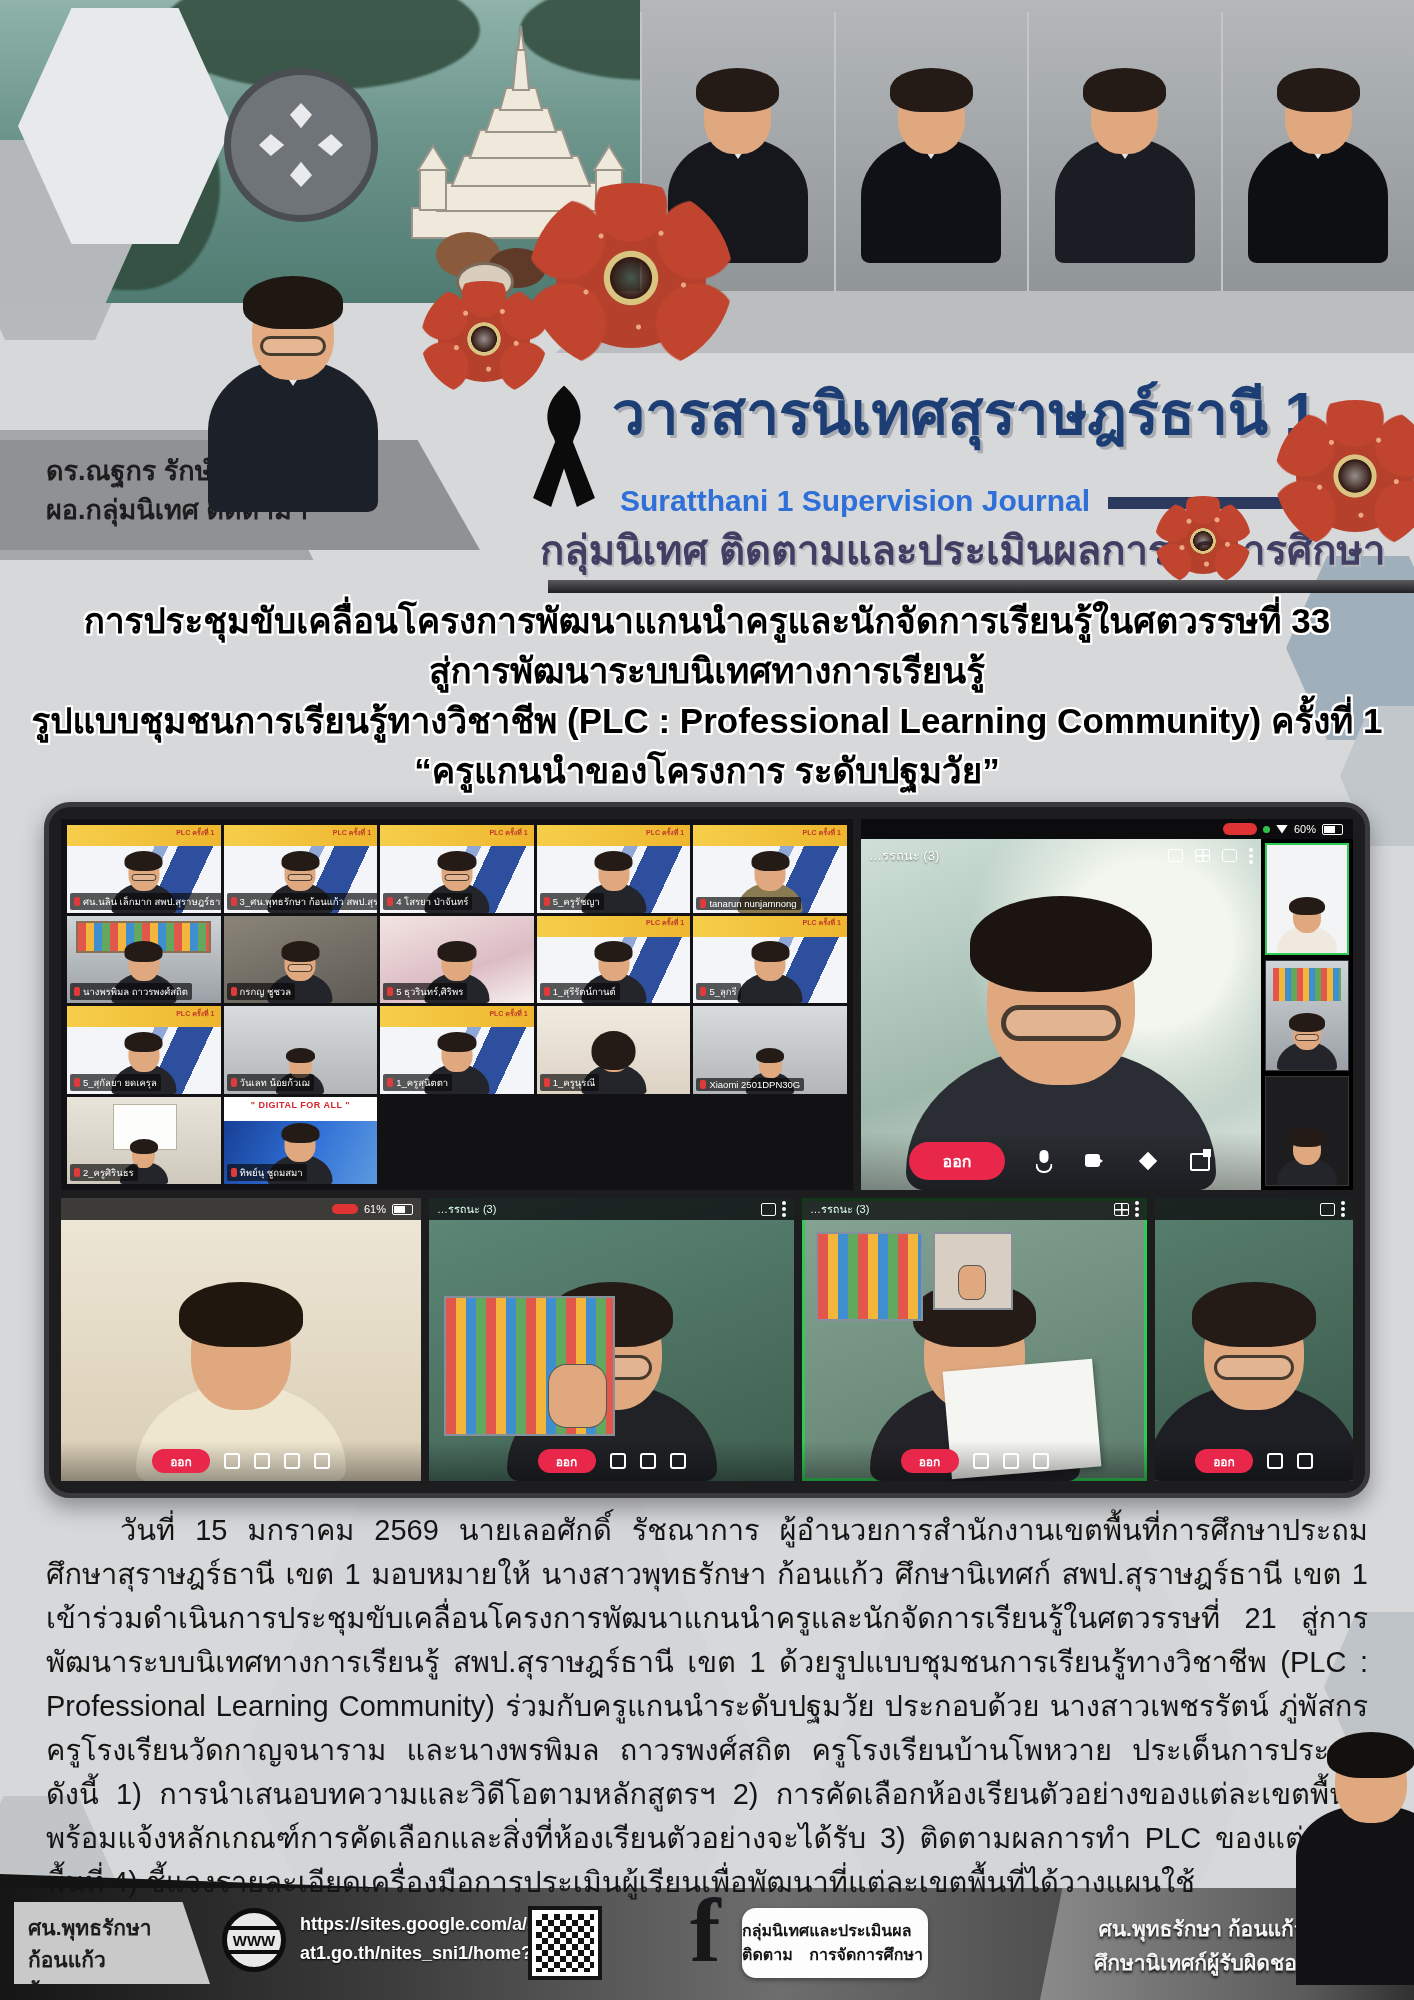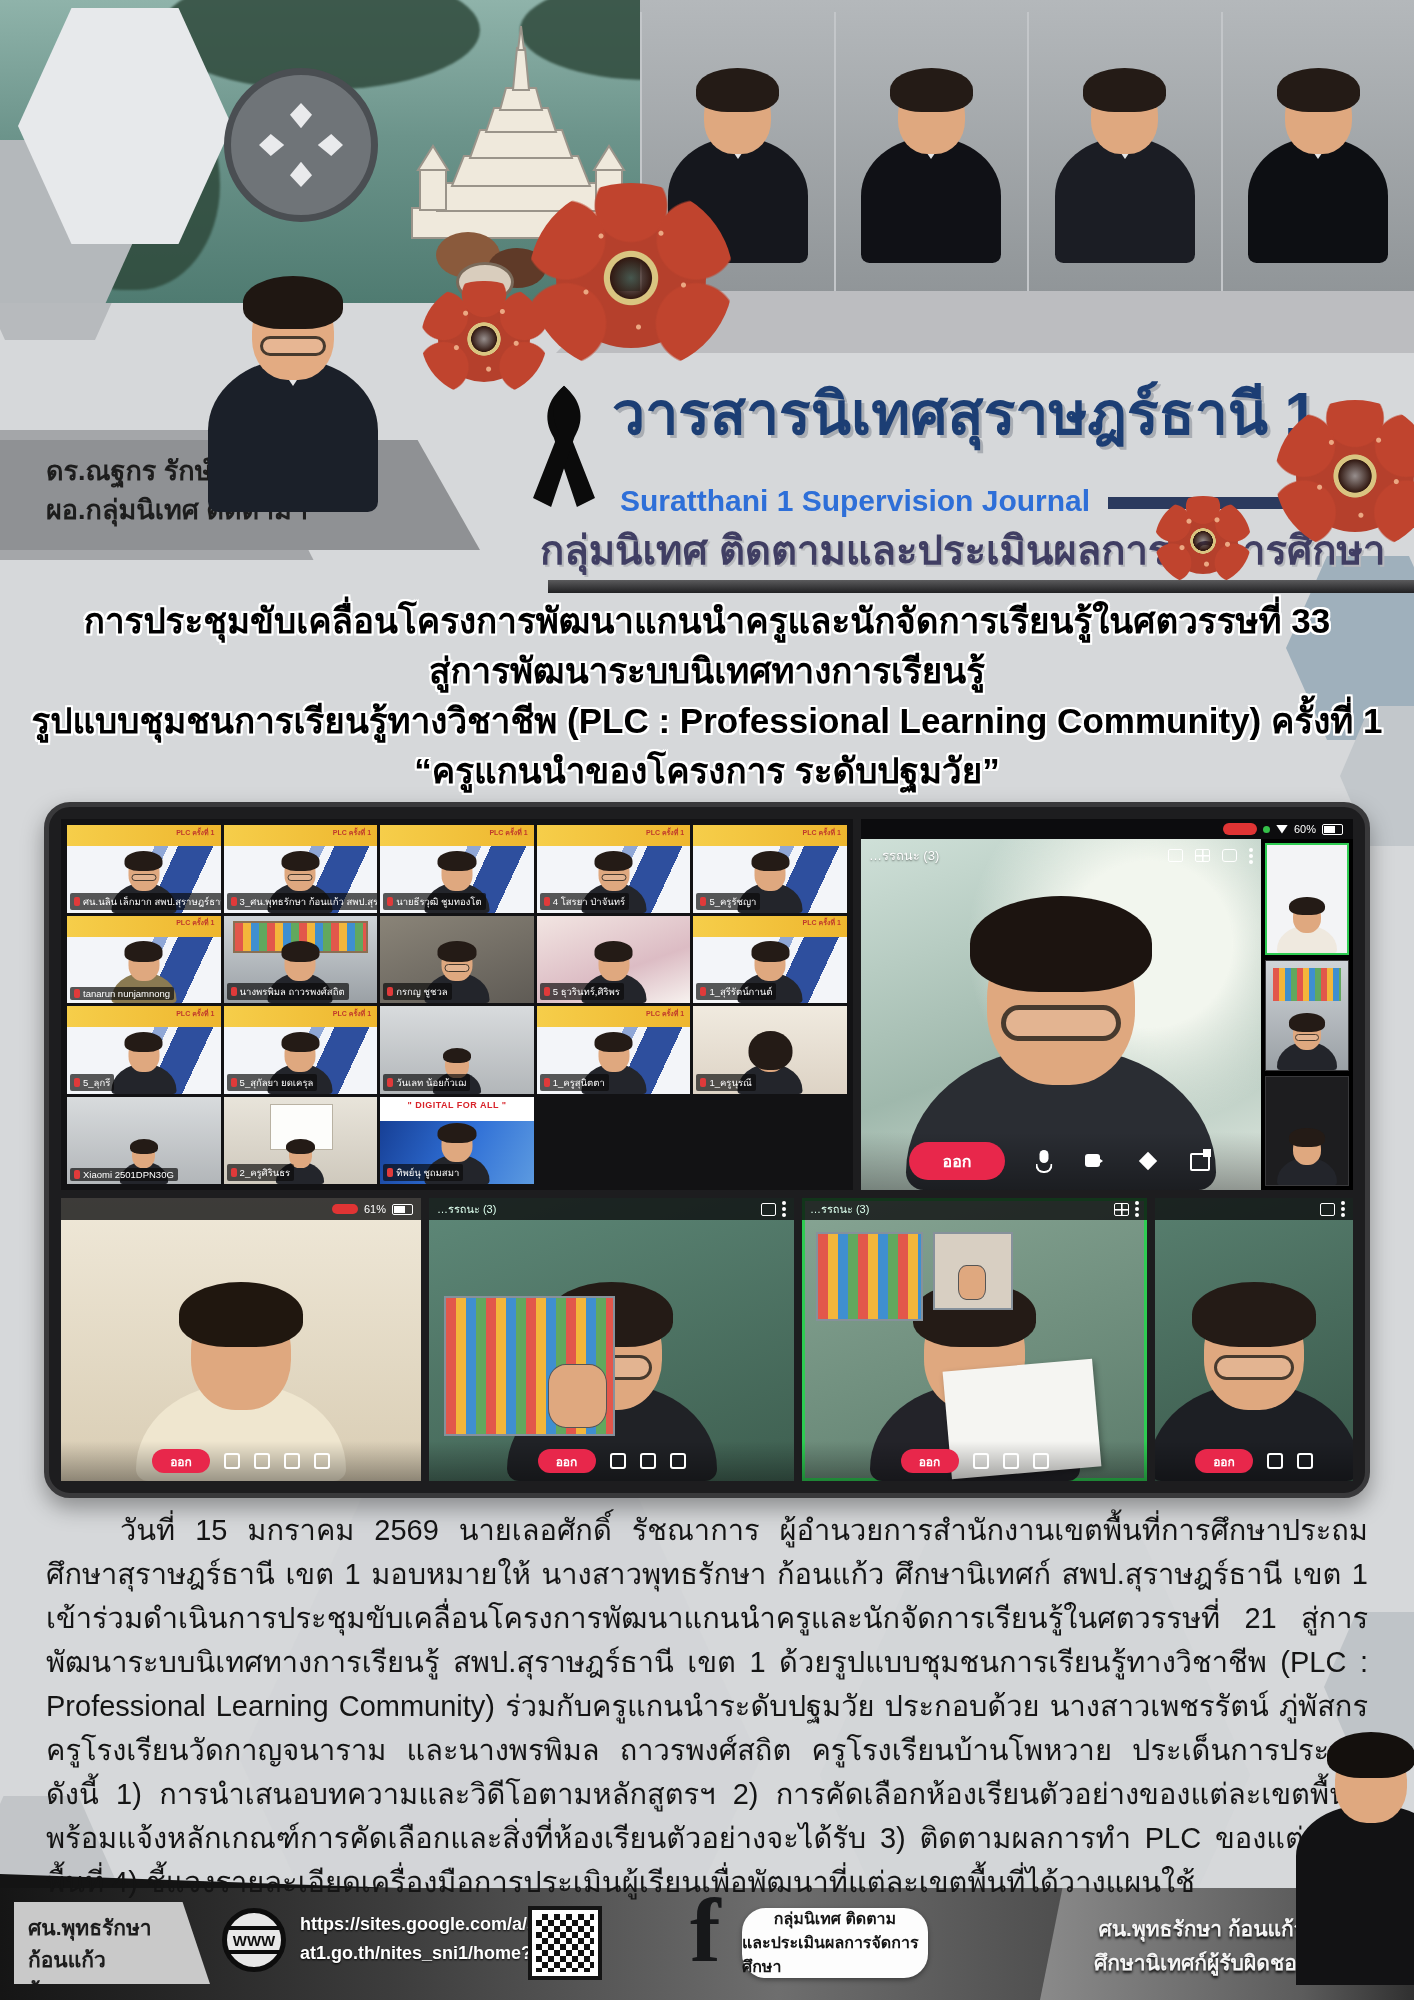--- a/index.html
+++ b/index.html
@@ -221,22 +221,22 @@
   .globe::before,.globe::after{content:"";position:absolute;left:4%;width:92%;height:4px;background:#0d0d0d;}
   .globe::before{top:24%;} .globe::after{bottom:24%;}
   .f-url{position:absolute;left:300px;top:22px;width:210px;color:#fff;font-weight:800;font-size:18px;line-height:1.6;
      text-shadow:0 1px 2px #000;}
   .qr{position:absolute;left:528px;top:18px;width:74px;height:74px;background:#fff;border:4px solid #141414;
      box-sizing:border-box;padding:4px;}
   .qr .qrp{width:100%;height:100%;
      background:conic-gradient(#111 25%,#fff 0 50%,#111 0 75%,#fff 0) 0 0/12px 12px;}
   .f-fb{position:absolute;left:690px;top:-4px;font-size:92px;font-weight:800;color:#17181a;line-height:1;
      font-family:"Liberation Serif","DejaVu Serif",serif;}
-  .f-pill{position:absolute;left:742px;top:20px;width:186px;height:70px;background:#fdfdfd;border-radius:24px;
-     display:flex;flex-direction:column;align-items:center;justify-content:center;line-height:1.5;
+  .f-pill{position:absolute;left:742px;top:20px;width:186px;height:70px;background:#fdfdfd;border-radius:14px;
+     display:flex;flex-direction:row;align-items:center;justify-content:center;line-height:1.5;
      font-size:16px;font-weight:800;color:#141414;box-shadow:0 2px 5px rgba(0,0,0,.4);}
   .f-rightpanel{position:absolute;left:1040px;top:0;width:374px;height:112px;
      background:linear-gradient(90deg,#8a8a8a,#5c5c5c 70%,#303030);clip-path:polygon(6% 0,100% 0,100% 100%,0 100%);}
   .f-sup{position:absolute;left:1072px;top:24px;width:260px;text-align:center;color:#f4f4f4;font-weight:800;
      font-size:21px;line-height:1.6;text-shadow:0 2px 3px #000;z-index:3;}
   .sup-photo{left:1296px;top:1742px;width:120px;height:258px;z-index:4;}
   .sup-photo .person{font-size:15px;--shirt:#121214;--hair:#14100d;}
   
   .hxA{left:-40px;top:140px;width:180px;height:200px;background:#b7babd;}
   .hxC{left:1286px;top:556px;width:164px;height:184px;background:#9fb0bc;}
@@ -395,33 +395,20 @@
             <div class="person">
               <div class="p-head"></div>
               <div class="p-torso"></div>
             </div>
             <div class="tag">
               <span class="mic-off"></span>
               <span>3_ศน.พุทธรักษา ก้อนแก้ว สพป.สุราษฎร์ธานี เ...</span>
             </div>
           </div>
 
-          <div class="tile plc active">
-            <div class="vbg"></div>
-            <div class="vb">PLC ครั้งที่ 1</div>
-
-            <div class="person">
-              <div class="p-head"></div>
-              <div class="p-torso"></div>
-            </div>
-            <div class="tag">
-              <span class="mic-off"></span>
-              <span>นายธีรวุฒิ ชูมทองโต</span>
-            </div>
-          </div>
 
           <div class="tile plc glasses">
             <div class="vbg"></div>
             <div class="vb">PLC ครั้งที่ 1</div>
 
             <div class="person">
               <div class="p-head"></div>
               <div class="p-torso"></div>
             </div>
             <div class="tag">

